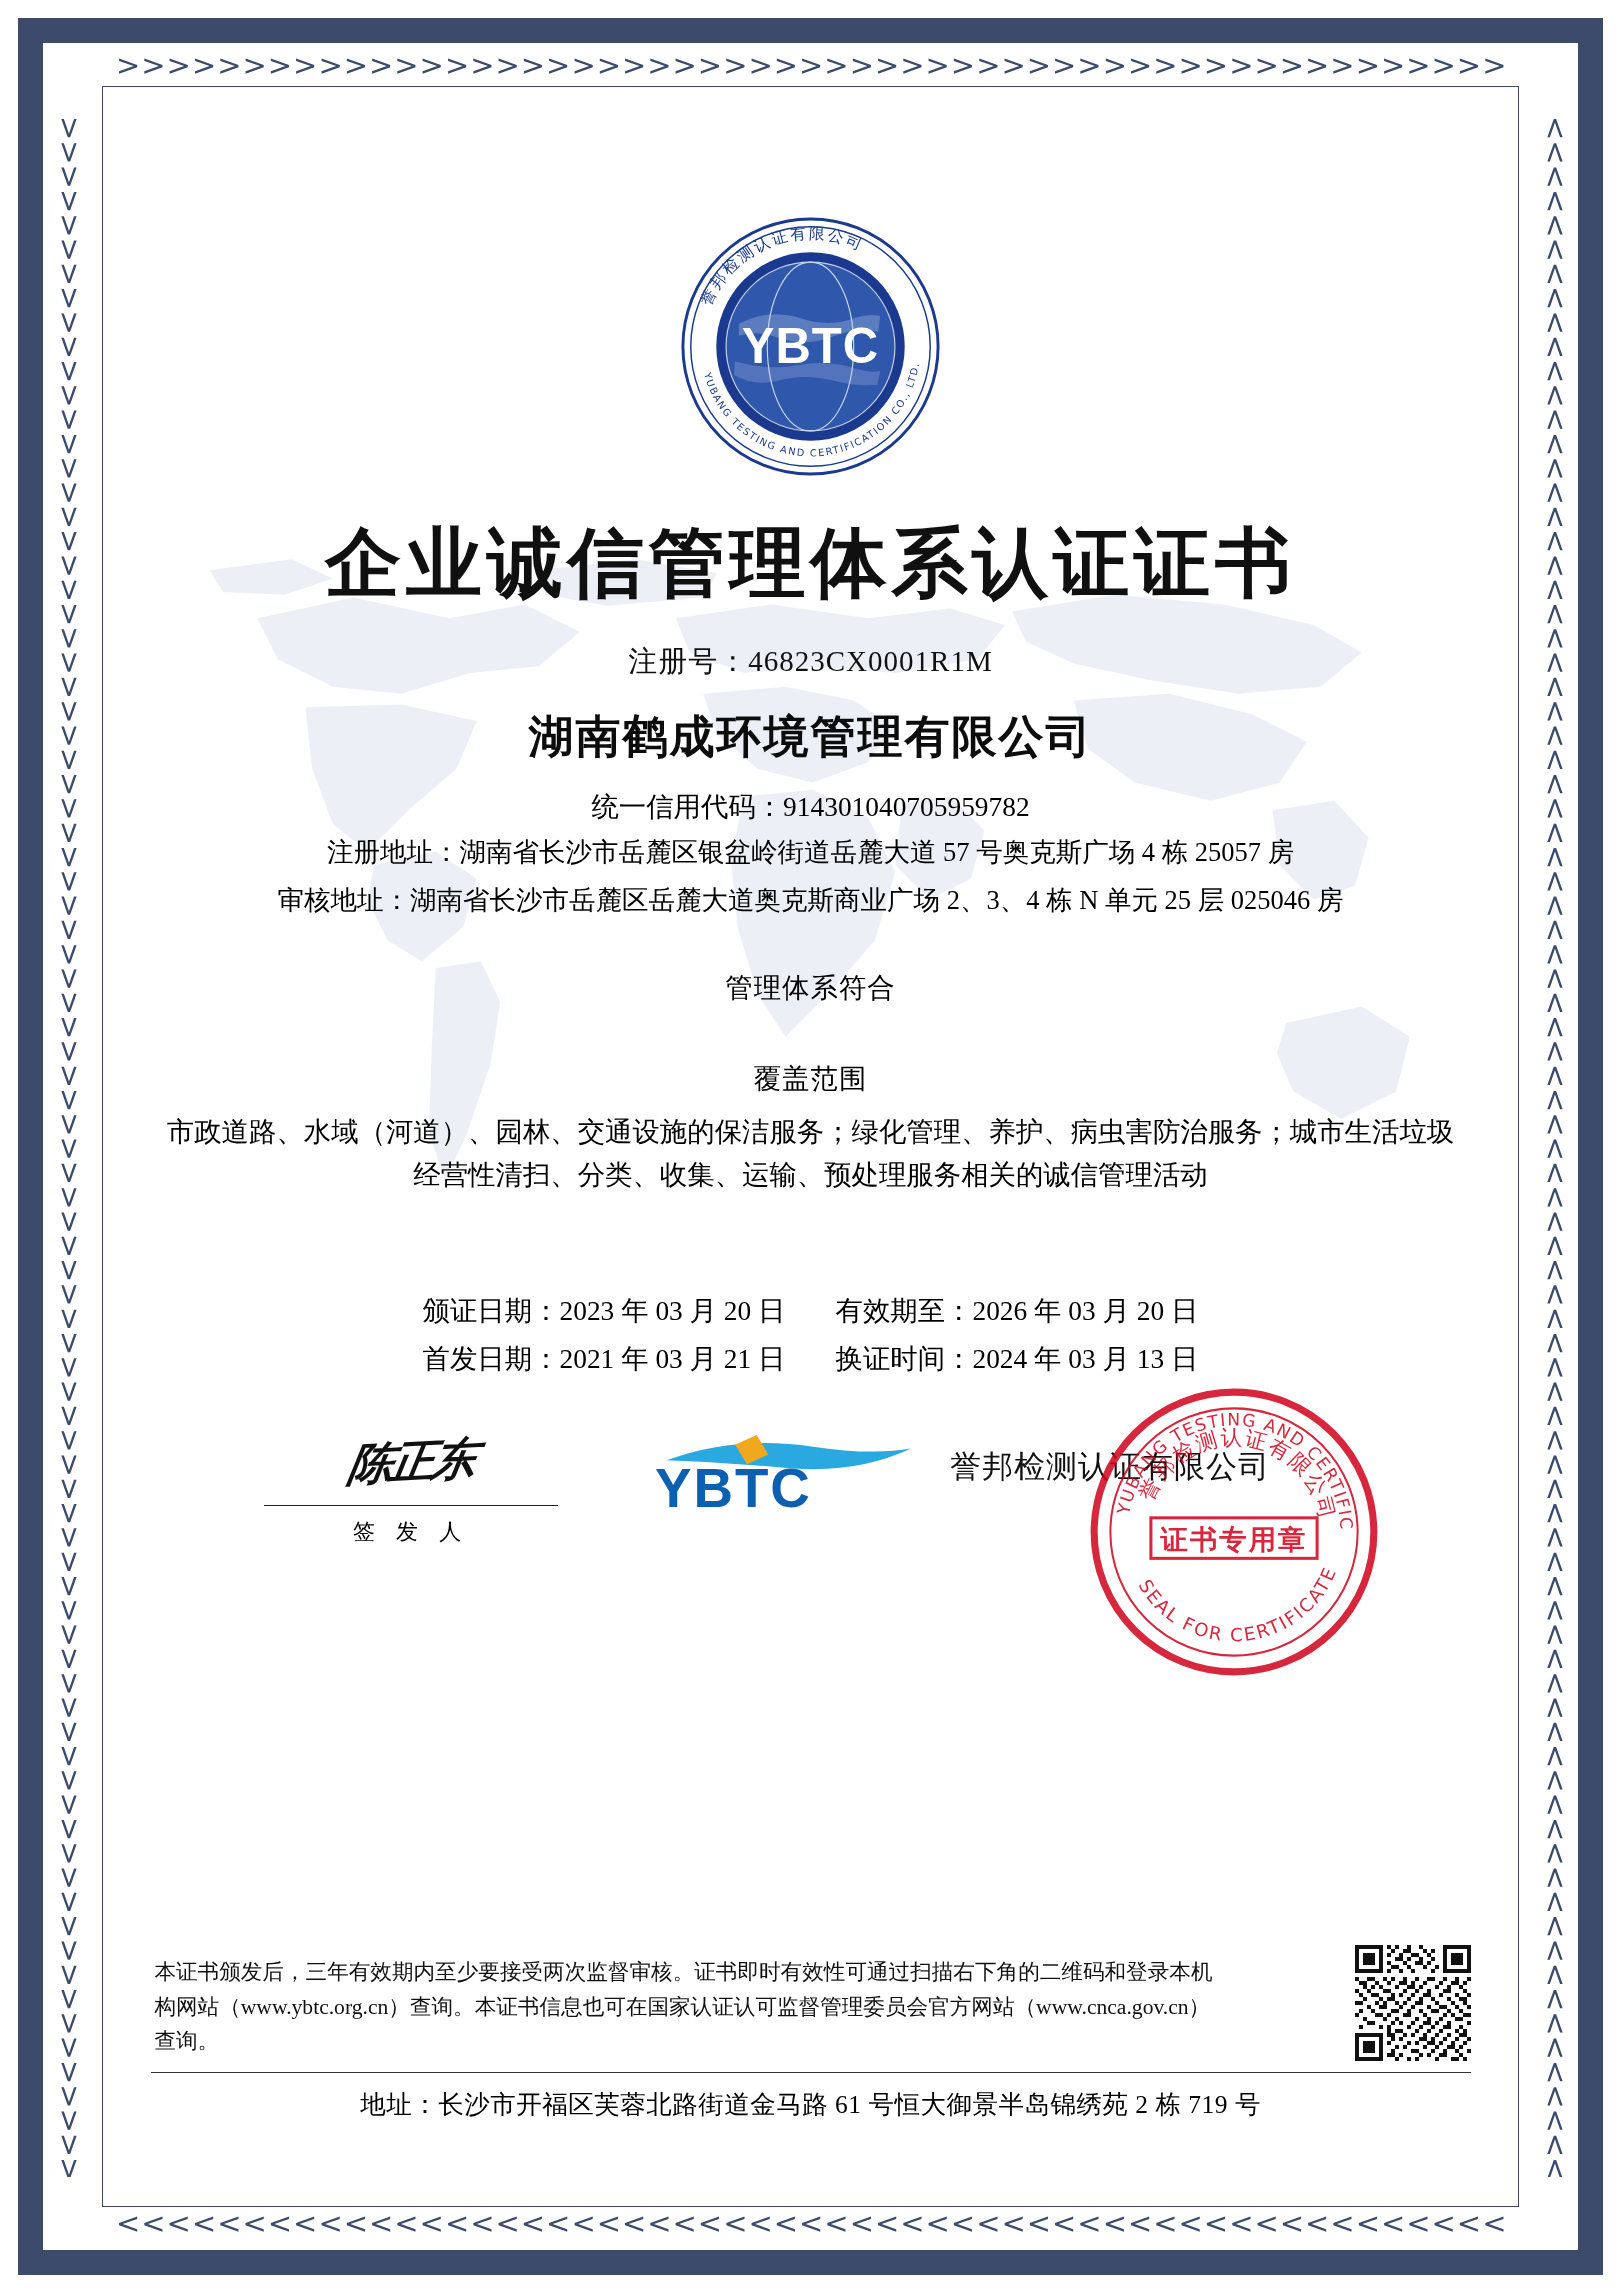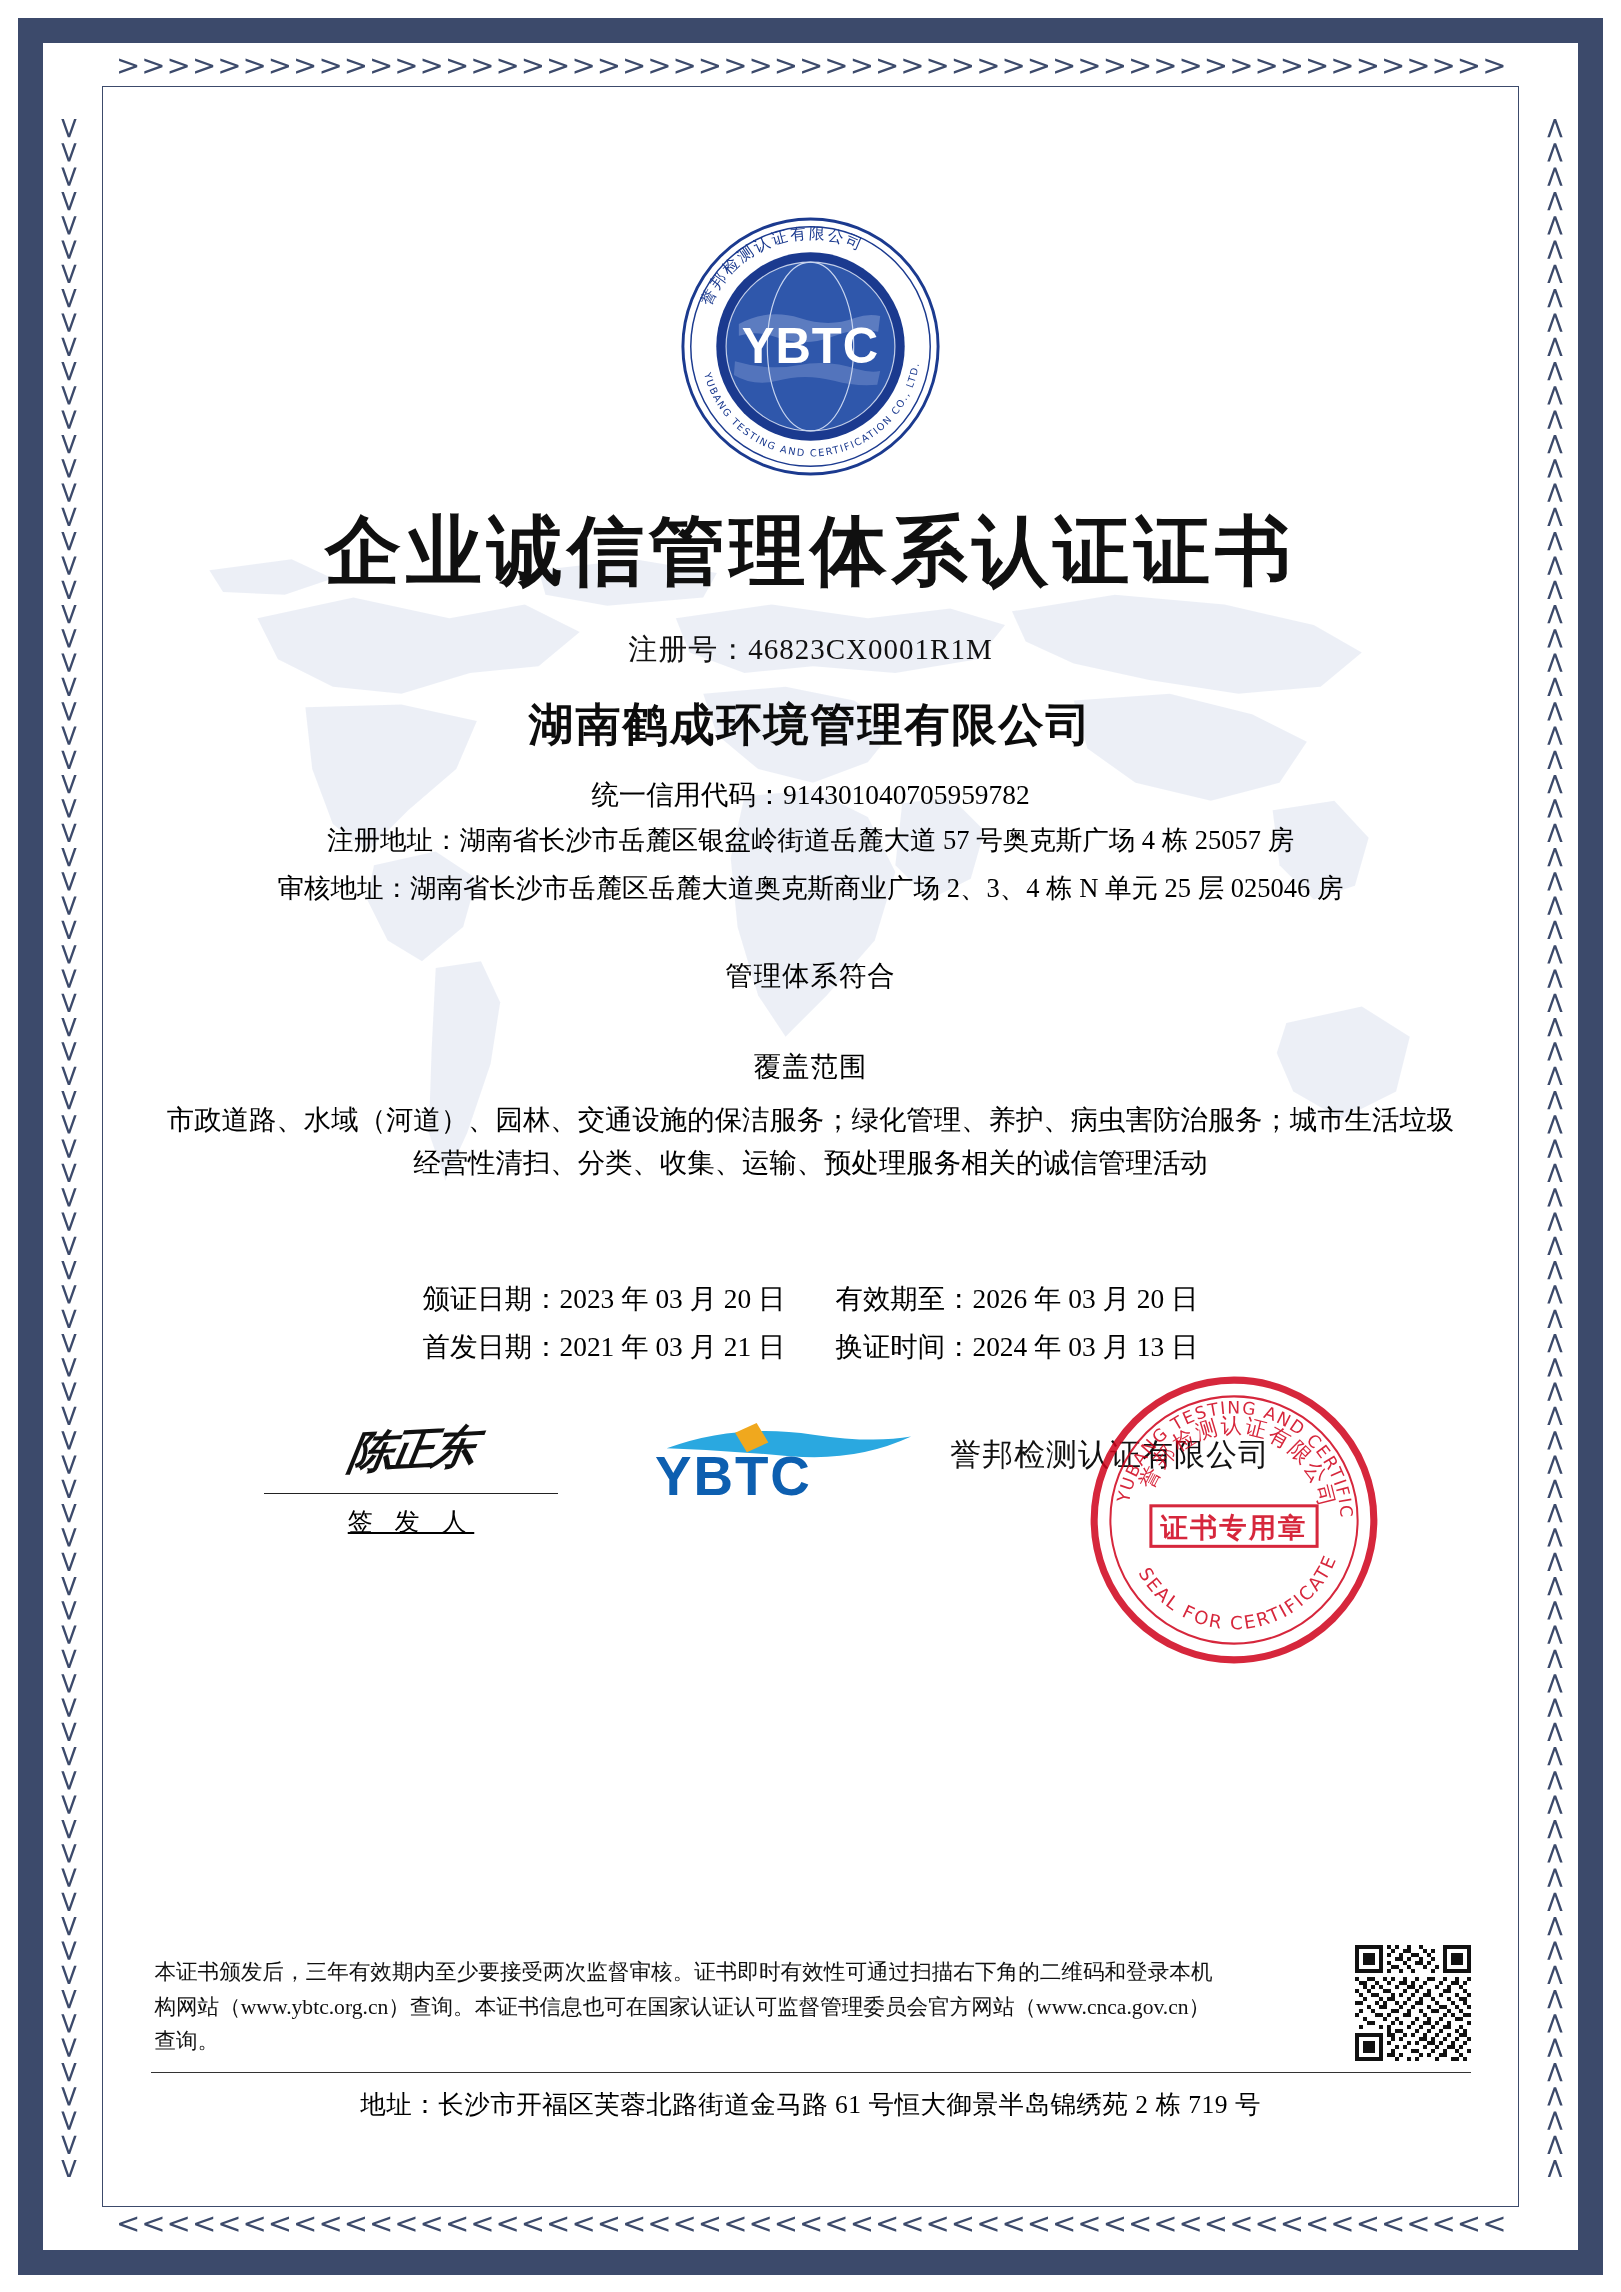--- a/index.html
+++ b/index.html
@@ -115,21 +115,21 @@
     justify-content: center;
     align-items: flex-start;
   }
 
   .cert-title {
     font-family: "Liberation Sans", sans-serif;
     font-weight: bold;
     font-size: 76px;
     letter-spacing: 4.9px;
     color: #101010;
-    margin-top: 3px;
+    margin-top: 15px;
   }
   .reg-no {
     font-size: 29px;
     color: #111;
     margin-top: 25.5px;
     letter-spacing: 1px;
   }
   .certify-word {
     font-size: 29px;
     margin-top: 57px;
@@ -210,24 +210,23 @@
     height: 74px;
     line-height: 74px;
     color: #111;
   }
   .sig-line {
     border-top: 1.5px solid #222;
     width: 294px;
     margin: 5.9px auto 0;
   }
   .sig-caption {
-    font-size: 25px;
+    font-size: 22px;
     margin-top: 11.8px;
     letter-spacing: 7.8px;
-    text-decoration: underline;
   }
   .ybtc-wordmark {
     position: absolute;
     left: 510px;
     top: 5.9px;
     width: 294px;
     height: 88px;
   }
   .org-name {
     position: absolute;

